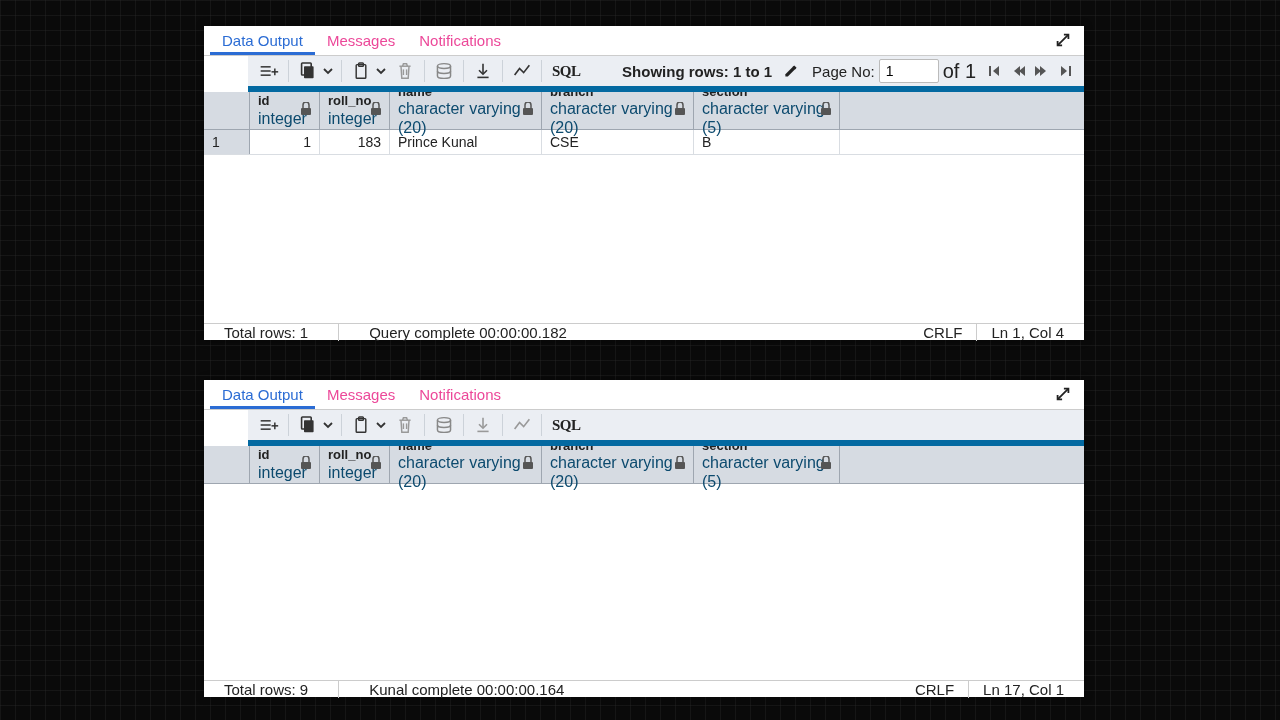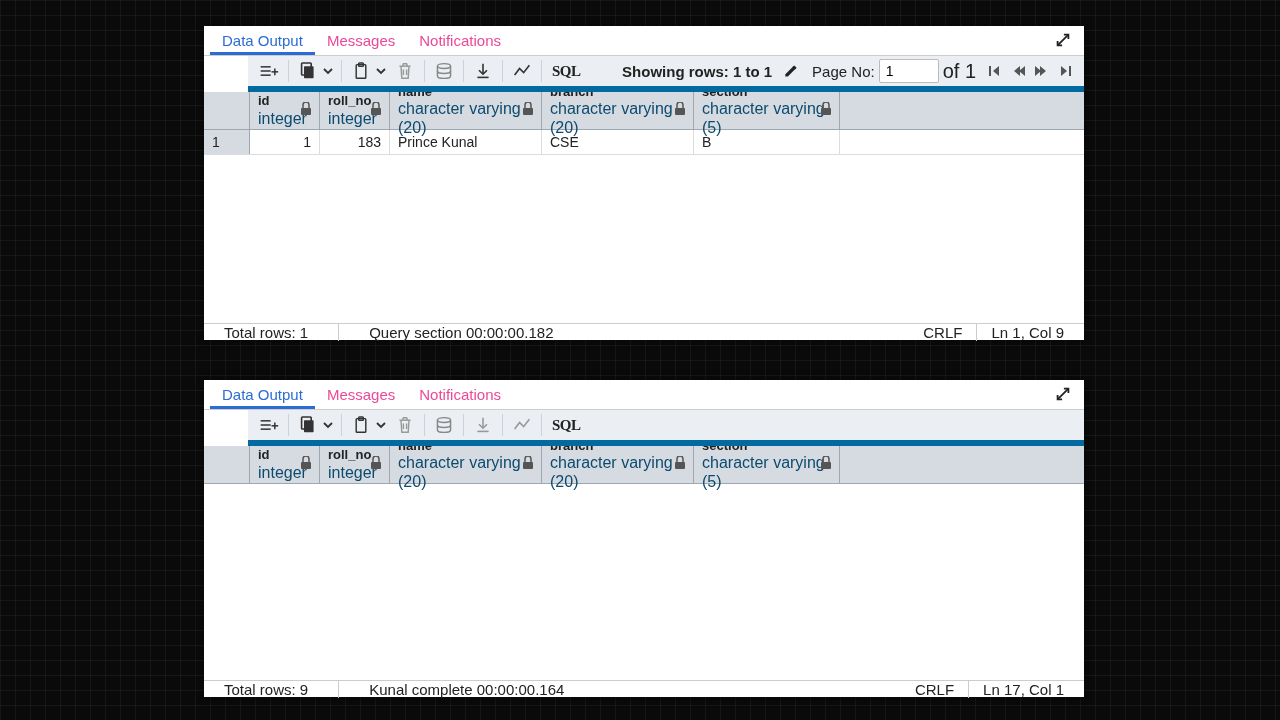--- a/index.html
+++ b/index.html
@@ -372,25 +372,25 @@
       <div class="body-cell c-roll num">183</div>
       <div class="body-cell c-name">Prince Kunal</div>
       <div class="body-cell c-branch">CSE</div>
       <div class="body-cell c-section">B</div>
     </div>
   </div>
 
   <div class="statusbar">
     <span class="sb-item">Total rows: 1</span>
     <span class="sb-sep"></span>
-    <span class="sb-item">Query section 00:00:00.182</span>
+    <span class="sb-item">Query complete 00:00:00.182</span>
     <span class="sb-right">
       <span class="sb-item">CRLF</span>
       <span class="sb-sep"></span>
-      <span class="sb-item">Ln 1, Col 9</span>
+      <span class="sb-item">Ln 1, Col 4</span>
     </span>
   </div>
 </div>
 
 <div class="panel panel-2">
   <div class="tabs">
     <div class="tab active">Data Output</div>
     <div class="tab">Messages</div>
     <div class="tab">Notifications</div>
     <div class="expand-btn">

